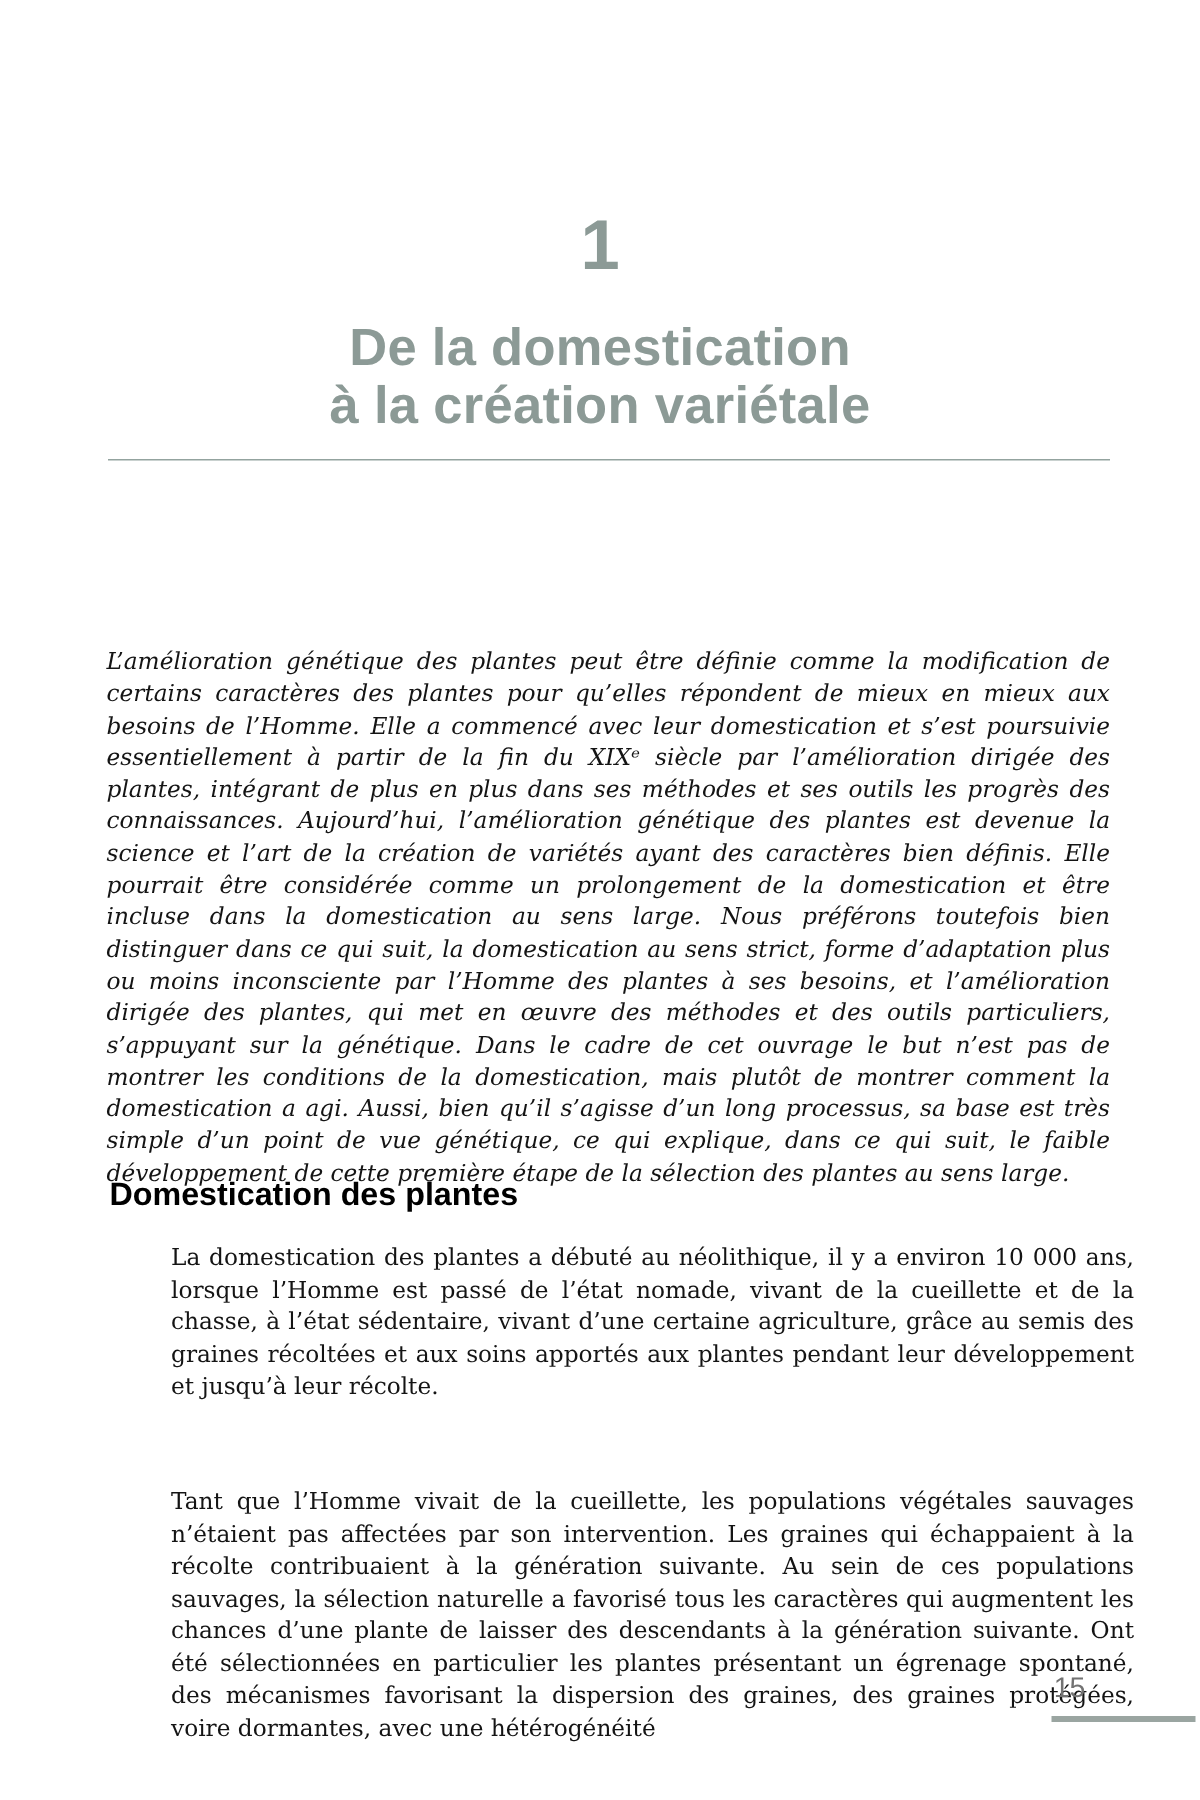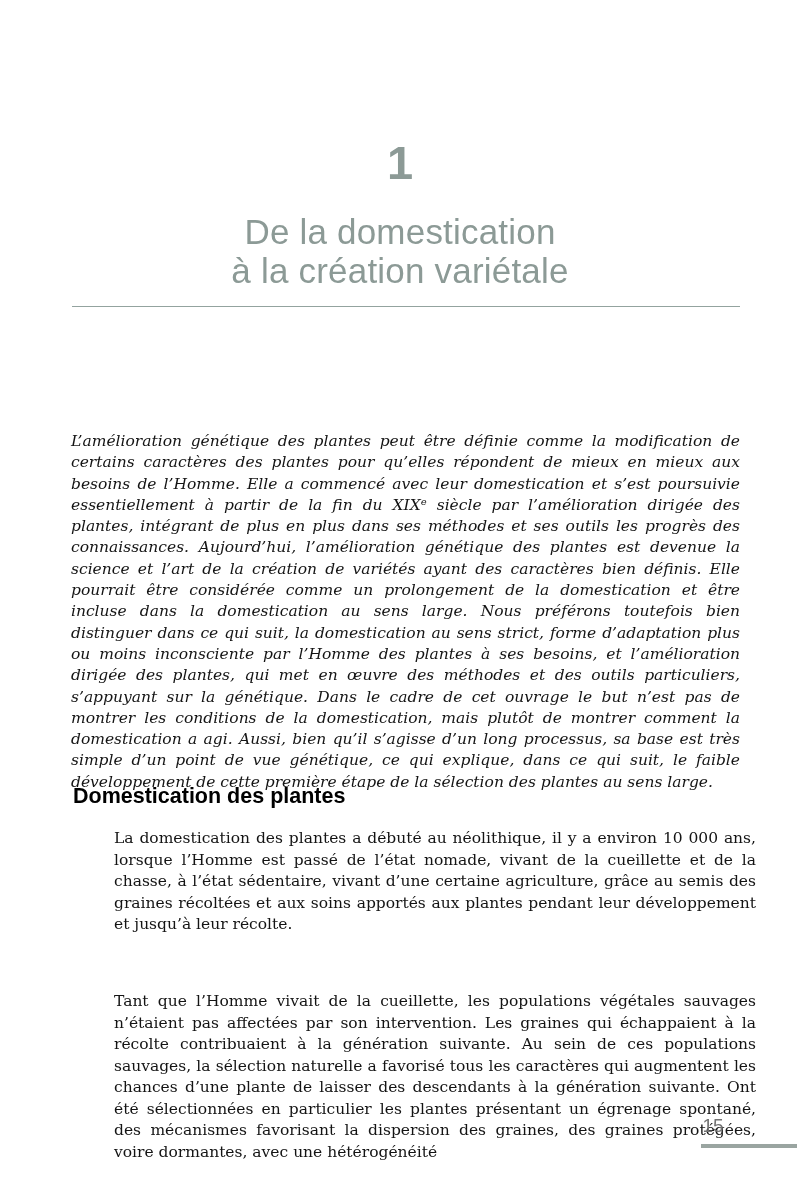--- a/index.html
+++ b/index.html
@@ -29,21 +29,21 @@
     color: var(--accent, #8c9a96);
   }
   .chapter-title {
     position: absolute;
     top: 212px;
     left: 0;
     width: 800px;
     margin: 0;
     text-align: center;
     font-family: "Liberation Sans", sans-serif;
-    font-weight: normal;
+    font-weight: bold;
     font-size: 35px;
     line-height: 39px;
     color: var(--accent, #8c9a96);
     letter-spacing: 0.2px;
   }
   .chapter-title .line { display: block; }
   .title-rule {
     position: absolute;
     top: 306px;
     left: 72px;

